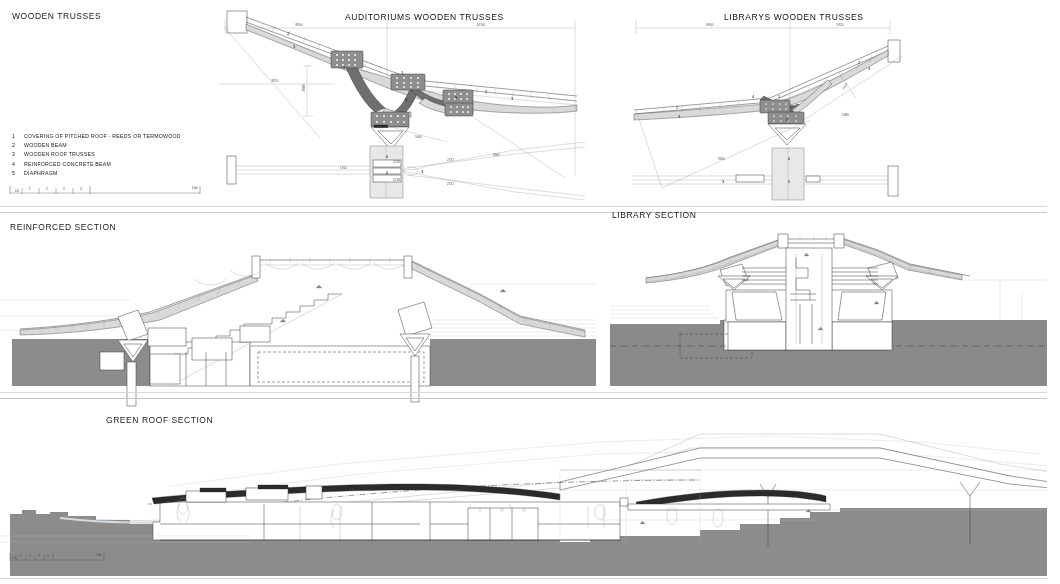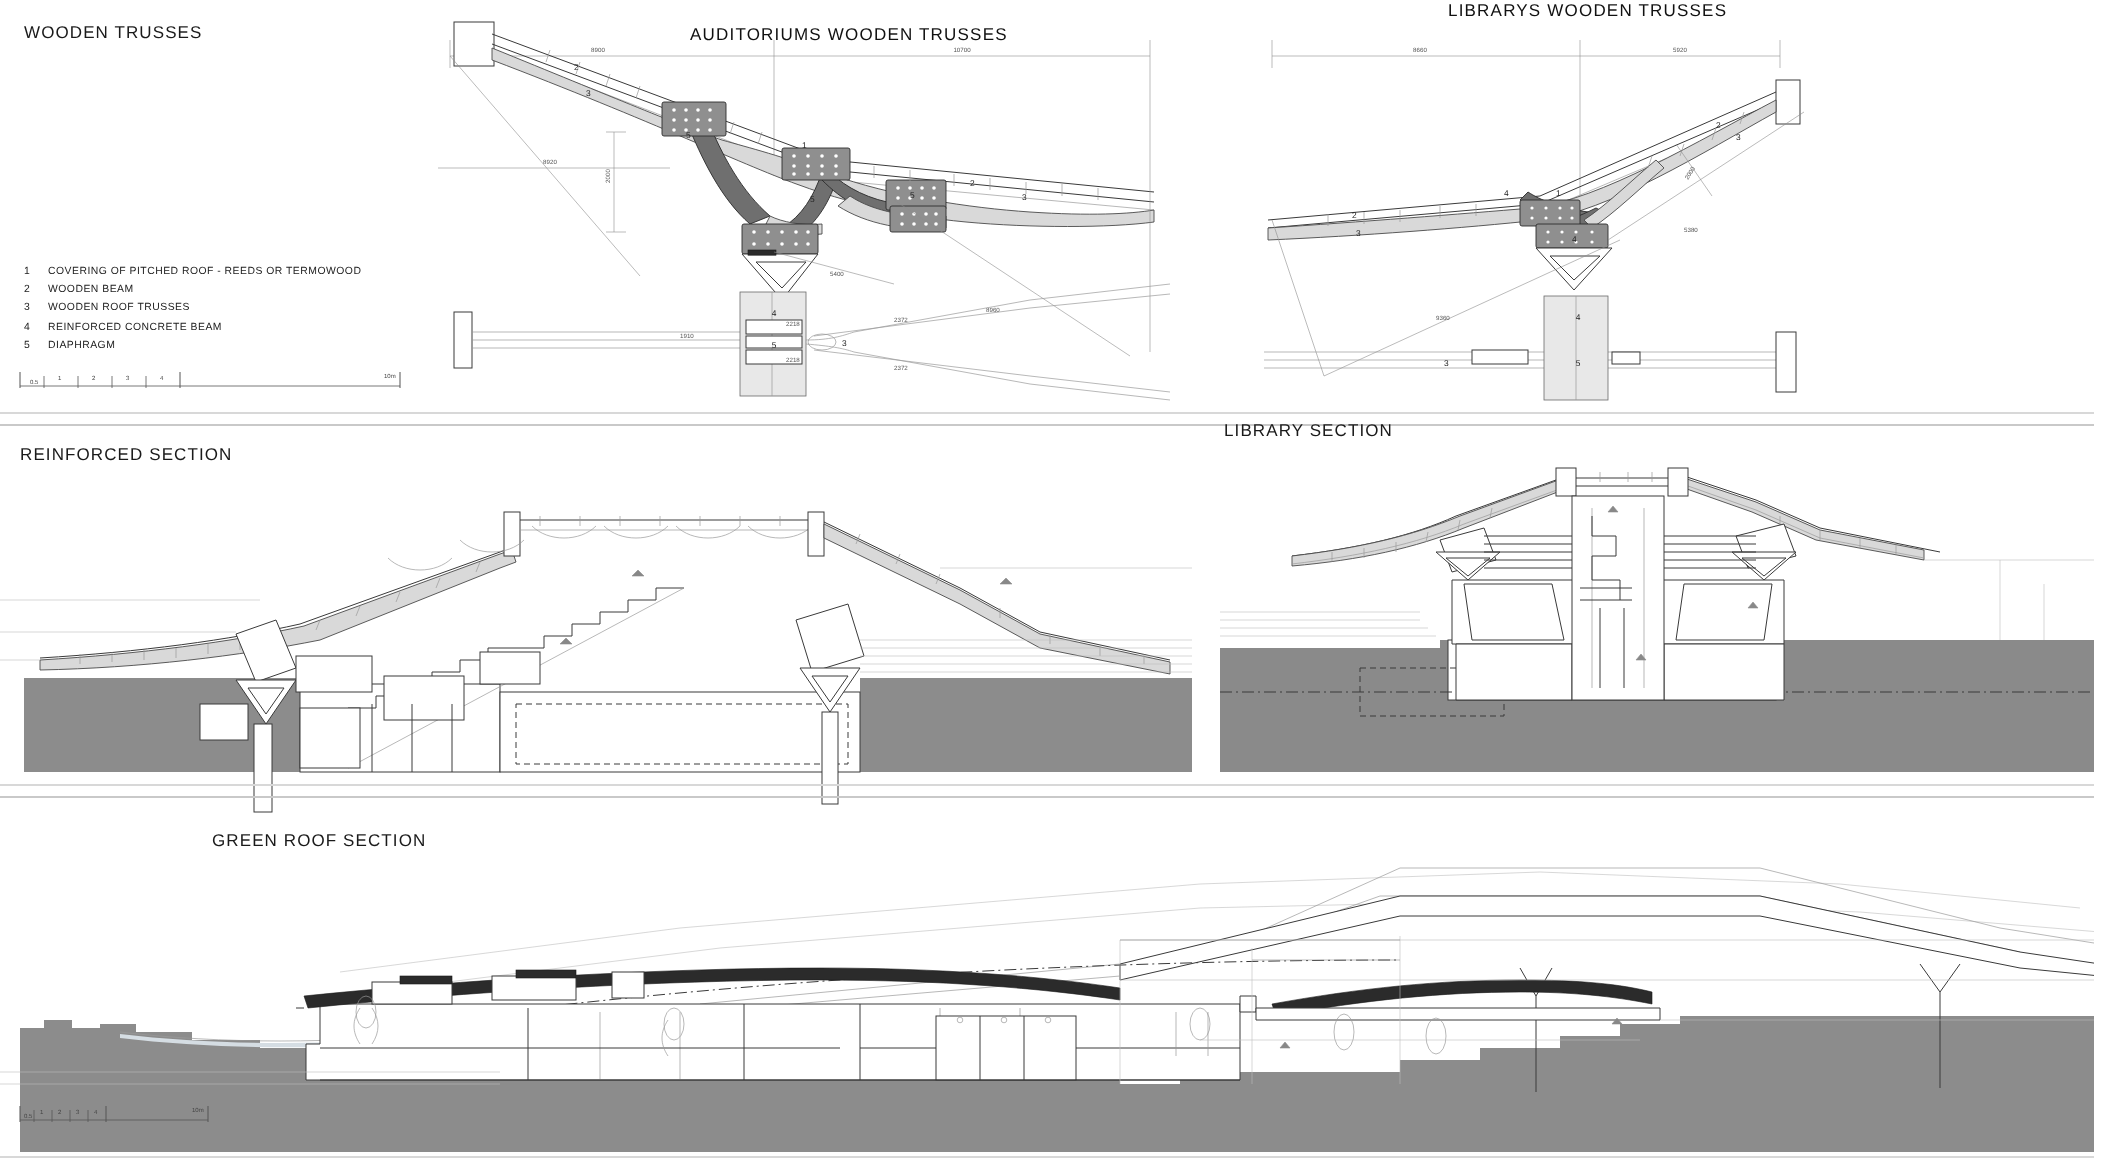--- a/index.html
+++ b/index.html
@@ -360,21 +360,21 @@
       <line class="hair" x1="168" y1="140" x2="168" y2="192"></line>
       <rect class="white" x="116" y="167" width="28" height="7"></rect>
       <rect class="white" x="186" y="168" width="14" height="6"></rect>
       <rect class="white" x="268" y="158" width="10" height="30"></rect>
       <text class="idtxt" x="169" y="152" text-anchor="middle">4</text>
       <text class="idtxt" x="169" y="175" text-anchor="middle">5</text>
       <text class="idtxt" x="102" y="175">3</text>
     </svg>
   </div>
 
-  <div class="panel ttl-c" style="left:724px; top:0;">LIBRARYS WOODEN TRUSSES</div>
+  <div class="panel ttl-c" style="left:724px; top:12px;">LIBRARYS WOODEN TRUSSES</div>
 
   <div class="divider" style="top:206px;"></div>
   <div class="divider2" style="top:212px;"></div>
 
   <div class="panel ttl" style="left:10px; top:222px;">REINFORCED SECTION</div>
   <div class="panel ttl" style="left:612px; top:210px;">LIBRARY SECTION</div>
 
   <div class="panel" style="left:0px; top:234px;">
     <svg width="608" height="156" viewBox="0 0 608 156">
 

